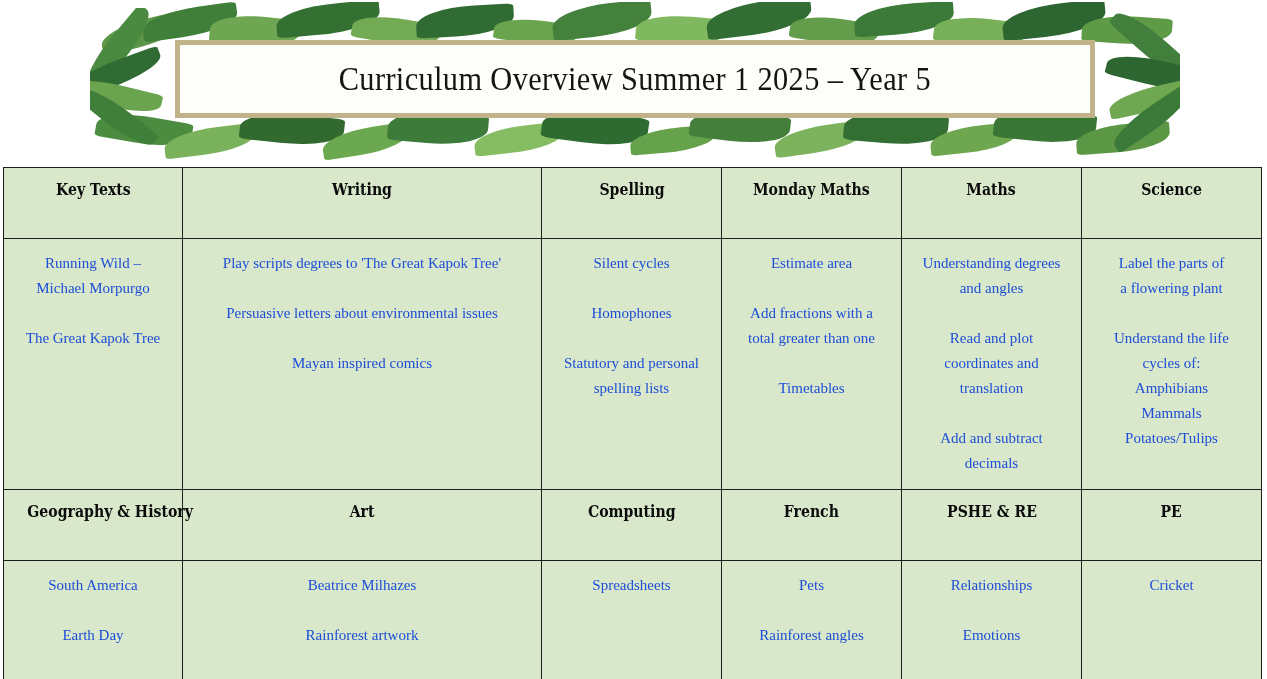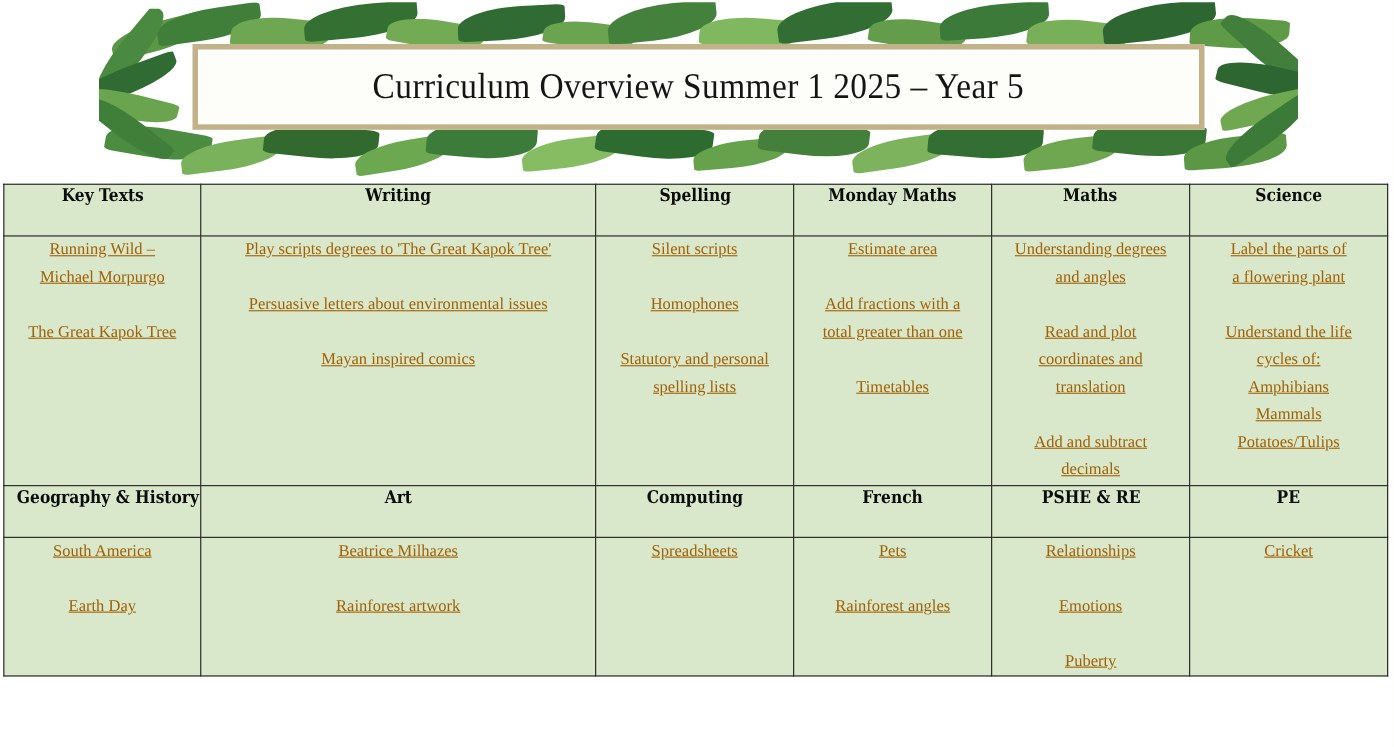--- a/index.html
+++ b/index.html
@@ -91,21 +91,21 @@
   table.curriculum {
     border-collapse: collapse;
     table-layout: fixed;
     width: 1258px;
     background: #d9e7ca;
   }
   table.curriculum td {
     border: 1.6px solid #1d1d1d;
     background: #d9e7ca;
     vertical-align: top;
-    padding: 0;
+    padding: 12px;
   }
   
   col.c1 { width: 179px; }
   col.c2 { width: 359px; }
   col.c3 { width: 180px; }
   col.c4 { width: 180px; }
   col.c5 { width: 180px; }
   col.c6 { width: 180px; }
 
   td.hdr {
@@ -130,23 +130,22 @@
   tr.row-main td.body-cell { height: 226px; }
   tr.row-sub td.body-cell  { height: 122px; margin-top: 20px; }
 
   .cell-lines {
     display: block;
   }
   .cell-line {
     font-family: "Liberation Serif", "DejaVu Serif", serif;
     font-size: 15px;
     line-height: 25px;
-    color: #a16207;
+    color: #1d4ed8;
     display: block;
-    text-decoration: underline;
   }
   .cell-line.empty { height: 25px; }
 </style>
 </head>
 <body>
 
 <div class="banner">
   <div class="banner-art">
 
     <div class="leaf-band top">
@@ -238,21 +237,21 @@
           <span class="cell-lines">
             <span class="cell-line">Play scripts degrees to 'The Great Kapok Tree'</span>
             <span class="cell-line empty"></span>
             <span class="cell-line">Persuasive letters about environmental issues</span>
             <span class="cell-line empty"></span>
             <span class="cell-line">Mayan inspired comics</span>
           </span>
         </td>
         <td class="body-cell">
           <span class="cell-lines">
-            <span class="cell-line">Silent scripts</span>
+            <span class="cell-line">Silent cycles</span>
             <span class="cell-line empty"></span>
             <span class="cell-line">Homophones</span>
             <span class="cell-line empty"></span>
             <span class="cell-line">Statutory and personal</span>
             <span class="cell-line">spelling lists</span>
           </span>
         </td>
         <td class="body-cell">
           <span class="cell-lines">
             <span class="cell-line">Estimate area</span>

